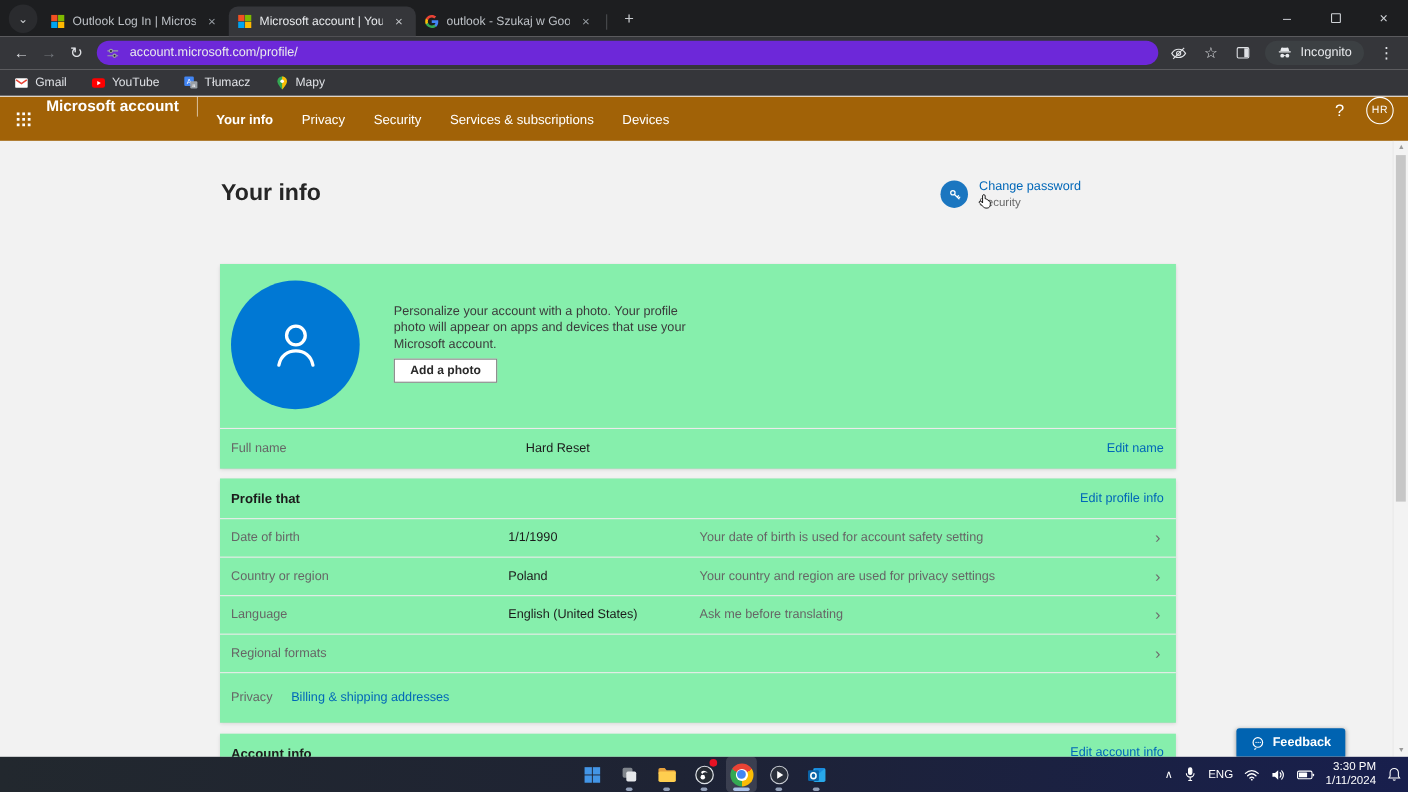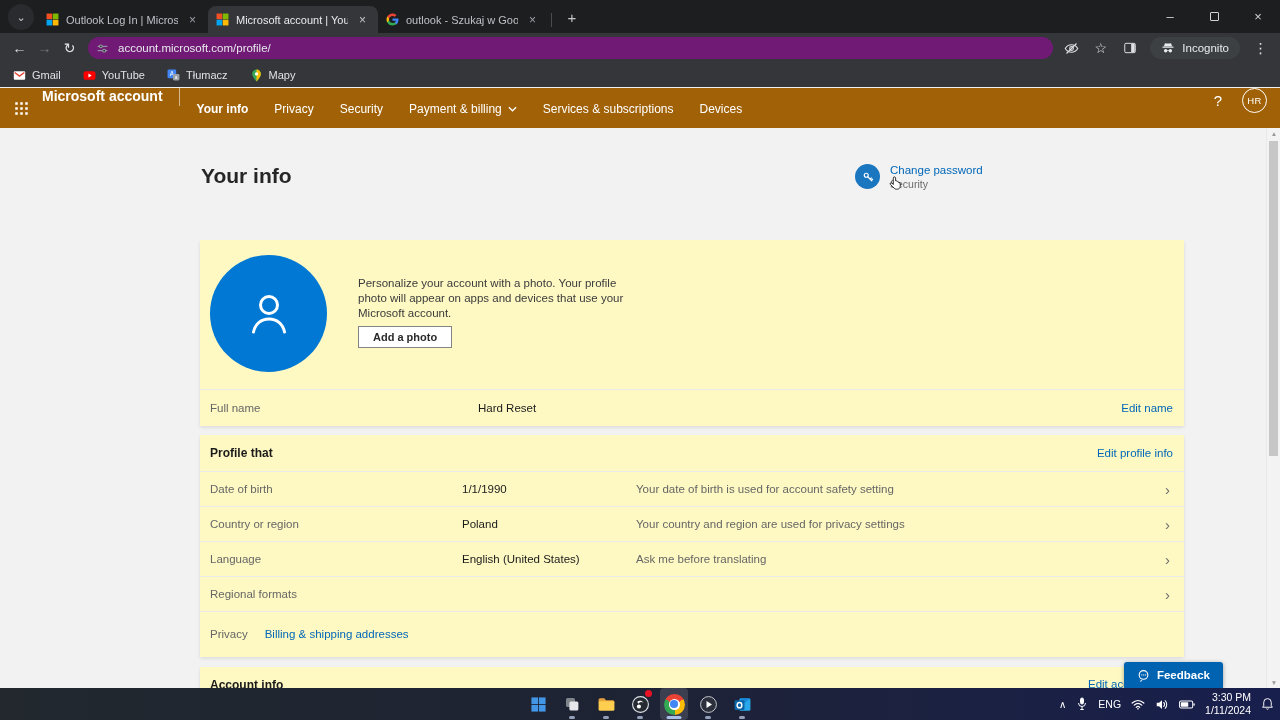--- a/index.html
+++ b/index.html
@@ -18,21 +18,21 @@
   .tab-sep { width:1px; height:14px; background:#4a4b4e; margin:0 3px 6px 3px; }
   .newtab { width:26px; height:26px; margin:0 0 3px 4px; border:none; background:transparent; color:#c7cacd; font-size:15px; display:flex; align-items:center; justify-content:center; }
   .wincontrols { position:absolute; right:0; top:0; height:32px; display:flex; }
   .wc { width:44px; height:32px; display:flex; align-items:center; justify-content:center; color:#cfd2d6; font-size:13px; }
   .wc-box { width:9px; height:9px; border:1px solid #cfd2d6; border-radius:1px; display:block; }
 
   
   #toolbar { position:absolute; top:33px; left:0; right:0; height:30px; background:#35363a; display:flex; align-items:center; padding:0 7px; }
   .navbtn { width:25px; height:25px; border-radius:50%; display:flex; align-items:center; justify-content:center; color:#dfe1e5; font-size:14px; flex:0 0 auto; }
   .navbtn.disabled { color:#75797e; }
-  #addressbar { flex:1; height:22px; background:#701a75; border-radius:11px; margin:0 6px; display:flex; align-items:center; gap:7px; padding:0 10px 0 5px; min-width:0; }
+  #addressbar { flex:1; height:22px; background:#6d28d9; border-radius:11px; margin:0 6px; display:flex; align-items:center; gap:7px; padding:0 10px 0 5px; min-width:0; }
   .tune-circle { width:18px; height:18px; border-radius:50%; display:flex; align-items:center; justify-content:center; flex:0 0 auto; }
   .url-text { color:#e8eaed; font-size:11.5px; white-space:nowrap; overflow:hidden; }
   .tb-right { display:flex; align-items:center; gap:4px; flex:0 0 auto; }
   .iconbtn { width:25px; height:25px; display:flex; align-items:center; justify-content:center; color:#dfe1e5; }
   .star-glyph { font-size:14px; color:#dfe1e5; }
   #incognito-badge { height:22px; border-radius:11px; background:#3c4043; display:flex; align-items:center; gap:7px; padding:0 11px; color:#e8eaed; font-size:11.5px; margin:0 4px; }
   .menu-dots { font-size:14px; color:#dfe1e5; }
 
   
   #bookmarksbar { position:absolute; top:63px; left:0; right:0; height:24px; background:#35363a; display:flex; align-items:center; gap:22px; padding-left:13px; }
@@ -51,21 +51,21 @@
 
   
   #content { position:absolute; top:128px; left:0; right:0; height:560px; background:#f2f2f2; overflow:hidden; }
   #page-title { position:absolute; left:201px; top:36px; font-size:21px; font-weight:600; color:#262626; }
   #change-password { position:absolute; left:855px; top:36px; display:flex; gap:10px; align-items:flex-start; }
   .cp-icon { width:25px; height:25px; border-radius:50%; background:#1b76c0; display:flex; align-items:center; justify-content:center; flex:0 0 auto; }
   .cp-link { font-size:11.5px; color:#0067b8; }
   .cp-sub { font-size:10.5px; color:#6b6b6b; margin-top:2px; }
   #cursor { position:absolute; left:888px; top:48px; z-index:9; }
 
-  .card { position:absolute; left:200px; width:984px; background:#fef9c3; box-shadow:0 1.6px 3.6px rgba(0,0,0,.1), 0 .3px .9px rgba(0,0,0,.07); }
+  .card { position:absolute; left:200px; width:869px; background:#86efac; box-shadow:0 1.6px 3.6px rgba(0,0,0,.1), 0 .3px .9px rgba(0,0,0,.07); }
   #card-photo { top:112px; height:186px; }
   .avatar-big { position:absolute; left:10px; top:15px; width:117px; height:117px; border-radius:50%; background:#0078d4; display:flex; align-items:center; justify-content:center; }
   .photo-desc { position:absolute; left:158px; top:36px; width:278px; font-size:11.5px; line-height:1.3; color:#3b3b3b; }
   .add-photo { position:absolute; left:158px; top:86px; background:#fff; border:1px solid #848484; padding:4px 14px; font-size:11px; font-weight:700; color:#2a2a2a; font-family:"Liberation Sans",sans-serif; }
   .fullname-row { position:absolute; left:0; right:0; bottom:0; height:37px; border-top:1px solid #ebebeb; display:flex; align-items:center; font-size:11.5px;gap:16px; }
   .col-label { width:218px; padding-left:10px; color:#666; }
   .col-value { width:218px; font-weight:400; color:#1b1b1b;padding-left:44px; }
   .link { color:#0067b8; }
   .row-edit { margin-left:auto; padding-right:11px; font-size:11.5px; }
 
@@ -280,26 +280,20 @@
     <span class="nav-item active">
         <span>Your info</span>
       </span>
     <span class="nav-item">
         <span>Privacy</span>
       </span>
     <span class="nav-item">
         <span>Security</span>
       </span>
     <span class="nav-item">
-      <span>Payment &amp; billing</span>
-      <svg width="9" height="6" viewBox="0 0 10 6">
-          <path d="M1 1l4 4 4-4" fill="none" stroke="#fff" stroke-width="1.4"></path>
-        </svg>
-    </span>
-    <span class="nav-item">
         <span>Services &amp; subscriptions</span>
       </span>
     <span class="nav-item">
         <span>Devices</span>
       </span>
     <span class="nav-right">
       <span class="help-q">?</span>
       <span class="hr-avatar">HR</span>
     </span>
   </nav>

